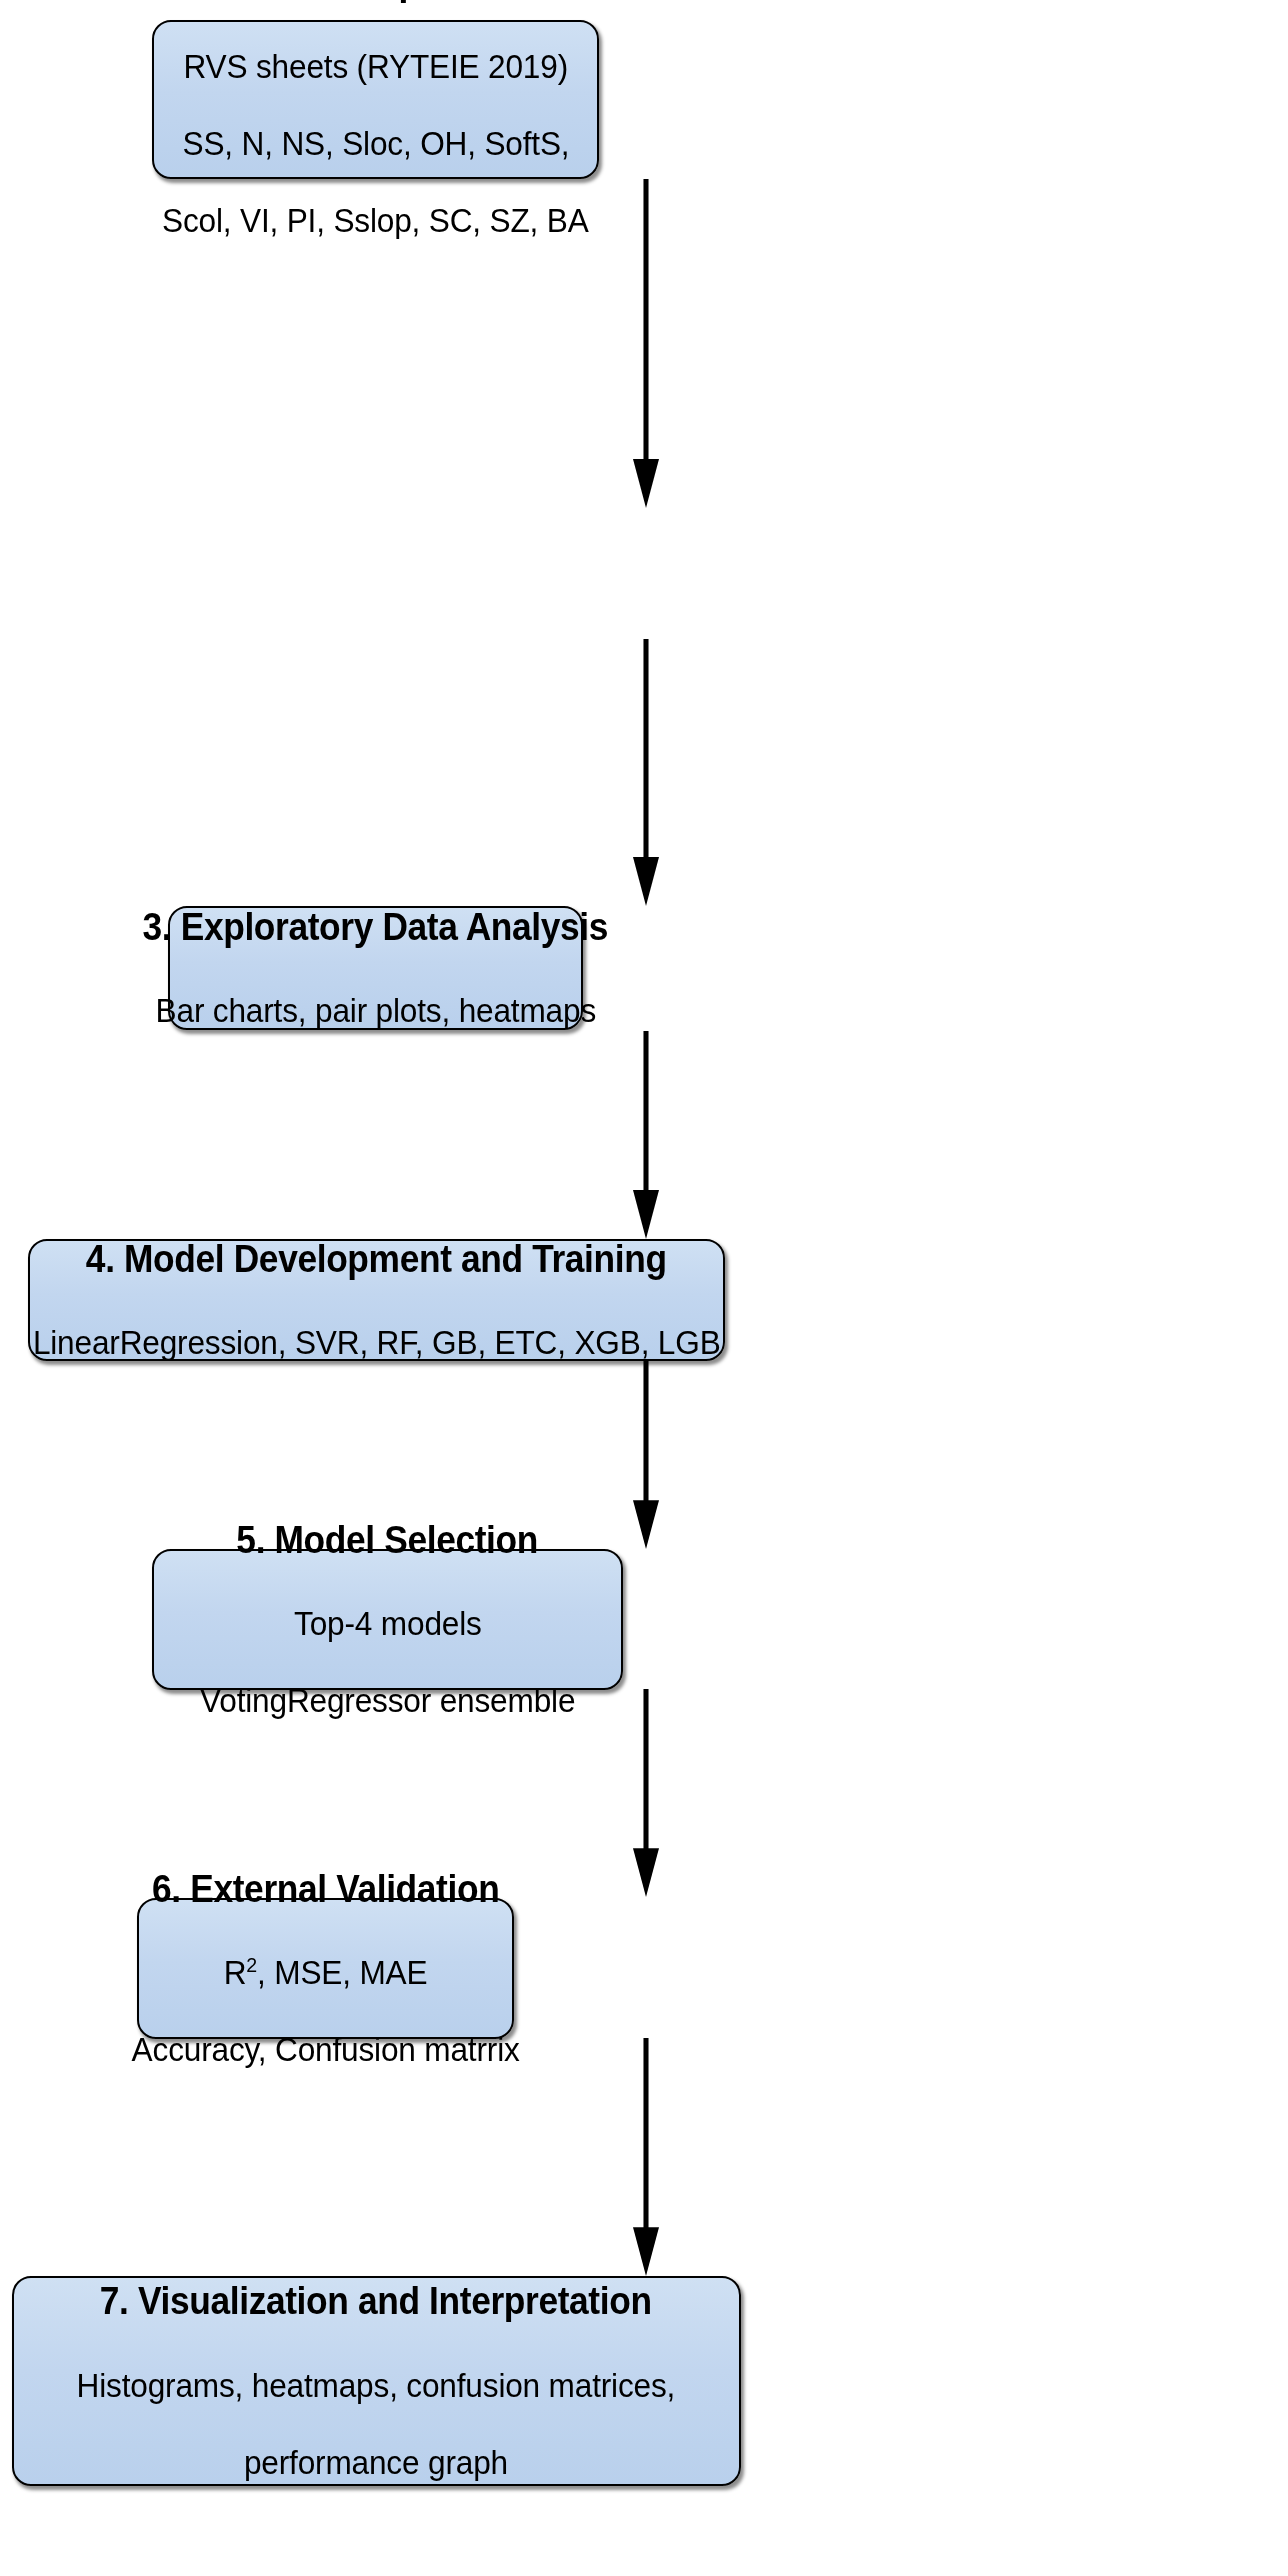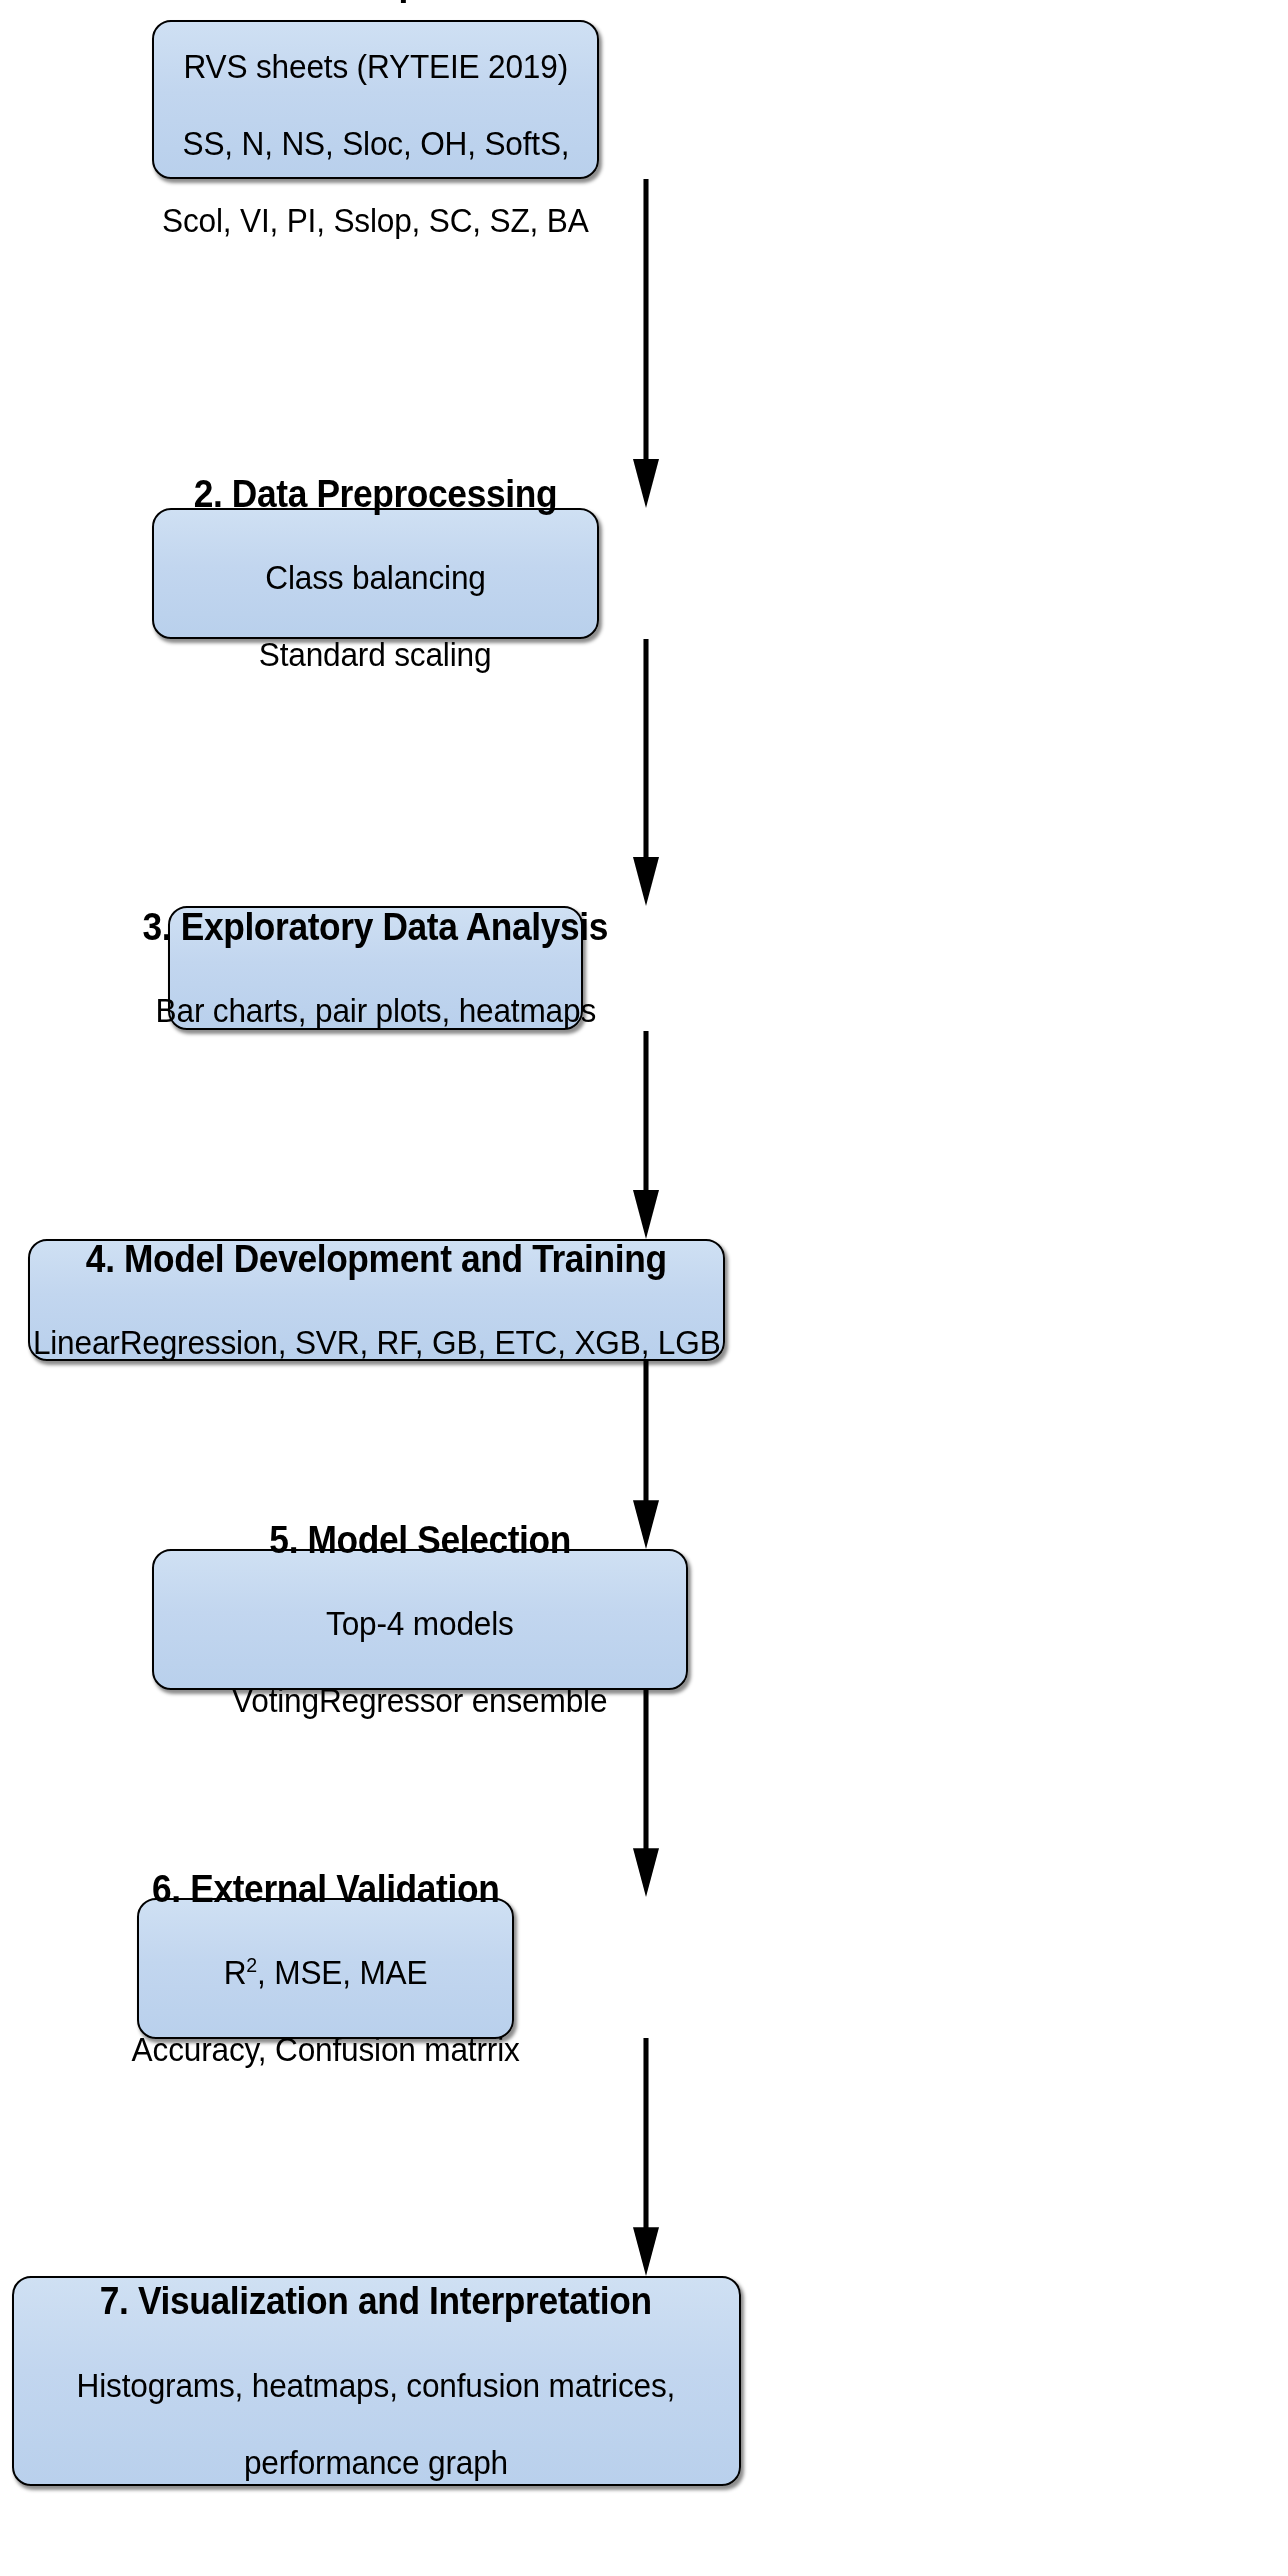--- a/index.html
+++ b/index.html
@@ -64,21 +64,21 @@
     font-size: 0.62em;
     vertical-align: super;
     line-height: 0;
   }
 
   
   #node-1 { left: 152px; top: 20.4px;   width: 447px; height: 159px; }
   #node-2 { left: 152px; top: 508px;  width: 447px; height: 131px; }
   #node-3 { left: 168px; top: 906px; width: 415px; height: 124px; }
   #node-4 { left: 28px;  top: 1239px; width: 697px; height: 122px; }
-  #node-5 { left: 152px; top: 1549px; width: 536px; height: 141px; }
+  #node-5 { left: 152px; top: 1549px; width: 471px; height: 141px; }
   #node-6 { left: 137px; top: 1898px; width: 377px; height: 141px; }
   #node-7 { left: 11.7px;  top: 2276px; width: 729px; height: 210px; }
 
   #node-1 .node-title { font-size: 39px; }
   #node-4 .node-title { font-size: 38px; }
   #node-4 .node-sub   { font-size: 34px; }
   #node-7 .node-title { font-size: 38px; }
   #node-7 .node-sub   { font-size: 34px; }
 
   
@@ -109,25 +109,20 @@
     <div class="node-sub">Scol, VI, PI, Sslop, SC, SZ, BA</div>
   </div>
 
   <div class="arrow" id="arrow-1-2">
     <svg width="26" height="329" viewBox="0 0 36 451" xmlns="http://www.w3.org/2000/svg" preserveAspectRatio="none">
       <line x1="18" y1="0" x2="18" y2="400" stroke="#000" stroke-width="7"></line>
       <polygon points="18,451 0,384 36,384" fill="#000"></polygon>
     </svg>
   </div>
 
-  <div class="node" id="node-2">
-    <div class="node-title">2. Data Preprocessing</div>
-    <div class="node-sub">Class balancing</div>
-    <div class="node-sub">Standard scaling</div>
-  </div>
 
   <div class="arrow" id="arrow-2-3">
     <svg width="26" height="267" viewBox="0 0 36 366" xmlns="http://www.w3.org/2000/svg" preserveAspectRatio="none">
       <line x1="18" y1="0" x2="18" y2="315" stroke="#000" stroke-width="7"></line>
       <polygon points="18,366 0,299 36,299" fill="#000"></polygon>
     </svg>
   </div>
 
   <div class="node" id="node-3">
     <div class="node-title">3. Exploratory Data Analysis</div>

